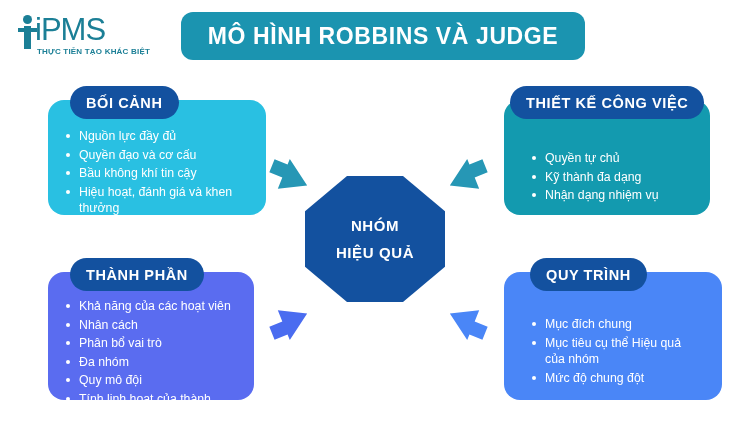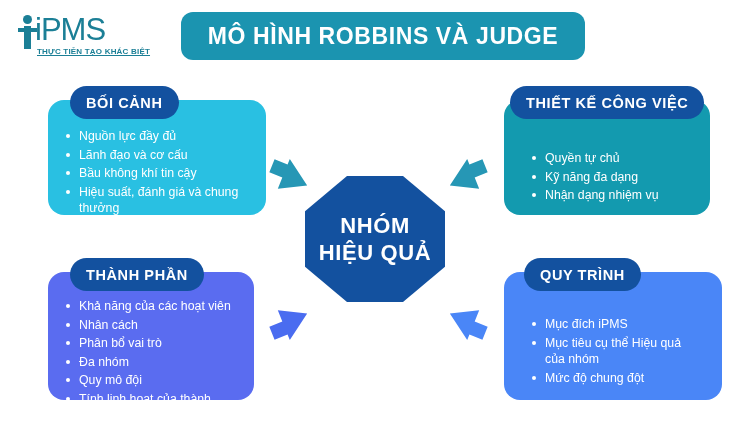--- a/index.html
+++ b/index.html
@@ -63,21 +63,20 @@
   }
   .logo-tag {
     position: absolute;
     left: 19px;
     top: 34px;
     font-size: 8px;
     font-weight: bold;
     letter-spacing: 0.2px;
     color: #1b7f96;
     white-space: nowrap;
-    text-decoration: underline;
   }
 
   
   .title-banner {
     position: absolute;
     left: 173px;
     top: 12px;
     width: 404px;
     height: 48px;
     background: #1b94b0;
@@ -170,41 +169,41 @@
   }
   #card-composition .card-header { left: 22px; }
   #card-composition .card-list { top: 26px; }
 
   
   #card-process {
     left: 504px; top: 272px;
     width: 218px; height: 128px;
     background: #4a86f7;
   }
-  #card-process .card-header { left: 20px; }
+  #card-process .card-header { left: 26px; }
   #card-process .card-list { top: 44px; padding-left: 28px; }
 
   
   .octagon {
     position: absolute;
     left: 305px;
     top: 176px;
     width: 140px;
     height: 126px;
     background: #13519f;
     clip-path: polygon(30% 0%, 70% 0%, 100% 28%, 100% 72%, 70% 100%, 30% 100%, 0% 72%, 0% 28%);
     display: flex;
     flex-direction: column;
     align-items: center;
     justify-content: center;
     z-index: 2;
   }
   .octagon span {
     color: #ffffff;
-    font-size: 22px;
+    font-size: 15px;
     font-weight: bold;
     letter-spacing: 0.6px;
     line-height: 27px;
     white-space: nowrap;
   }
 
   
   .arrow {
     position: absolute;
     width: 44px;
@@ -234,33 +233,33 @@
   <div class="title-banner">
     <span class="title-banner-text">MÔ HÌNH ROBBINS VÀ JUDGE</span>
   </div>
 
   <div class="card" id="card-context">
     <div class="card-header">
       <span class="card-header-text">BỐI CẢNH</span>
     </div>
     <ul class="card-list">
       <li>Nguồn lực đầy đủ</li>
-      <li>Lãnh đạo và cơ cấu</li>
+      <li>Quyền đạo và cơ cấu</li>
       <li>Bầu không khí tin cậy</li>
-      <li>Hiệu suất, đánh giá và chung thưởng</li>
+      <li>Hiệu hoạt, đánh giá và khen thưởng</li>
     </ul>
   </div>
 
   <div class="card" id="card-jobdesign">
     <div class="card-header">
       <span class="card-header-text">THIẾT KẾ CÔNG VIỆC</span>
     </div>
     <ul class="card-list">
       <li>Quyền tự chủ</li>
-      <li>Kỹ năng đa dạng</li>
+      <li>Kỹ thành đa dạng</li>
       <li>Nhận dạng nhiệm vụ</li>
     </ul>
   </div>
 
   <div class="card" id="card-composition">
     <div class="card-header">
       <span class="card-header-text">THÀNH PHẦN</span>
     </div>
     <ul class="card-list">
       <li>Khả năng của các hoạt viên</li>
@@ -270,21 +269,21 @@
       <li>Quy mô đội</li>
       <li>Tính linh hoạt của thành viên</li>
     </ul>
   </div>
 
   <div class="card" id="card-process">
     <div class="card-header">
       <span class="card-header-text">QUY TRÌNH</span>
     </div>
     <ul class="card-list">
-      <li>Mục đích iPMS</li>
+      <li>Mục đích chung</li>
       <li>Mục tiêu cụ thể Hiệu quả của nhóm</li>
       <li>Mức độ chung đột</li>
     </ul>
   </div>
 
   <div class="octagon">
     <span>NHÓM</span>
     <span>HIỆU QUẢ</span>
   </div>
 

